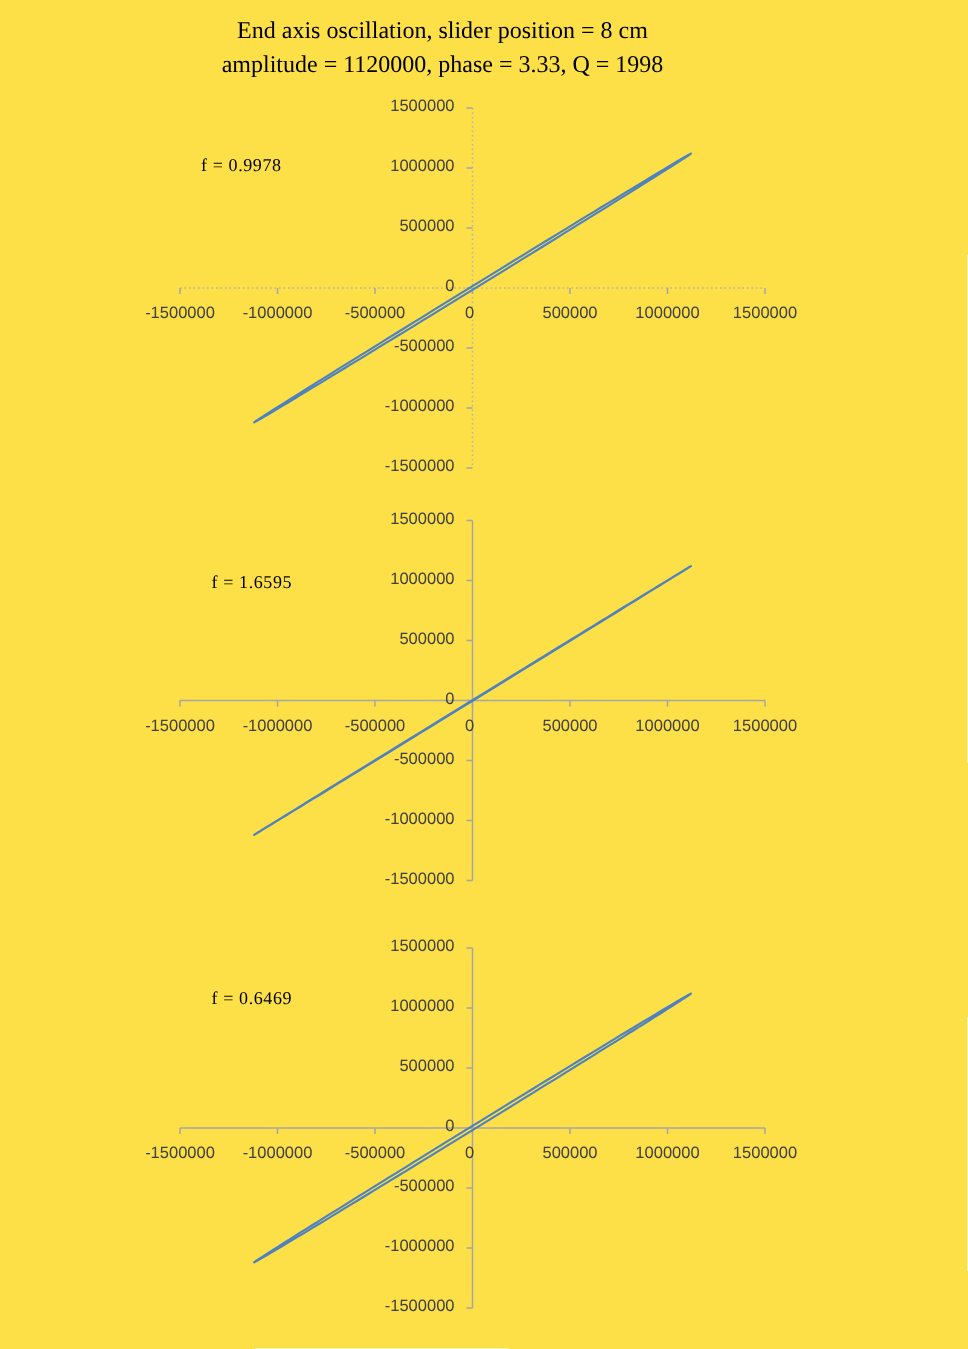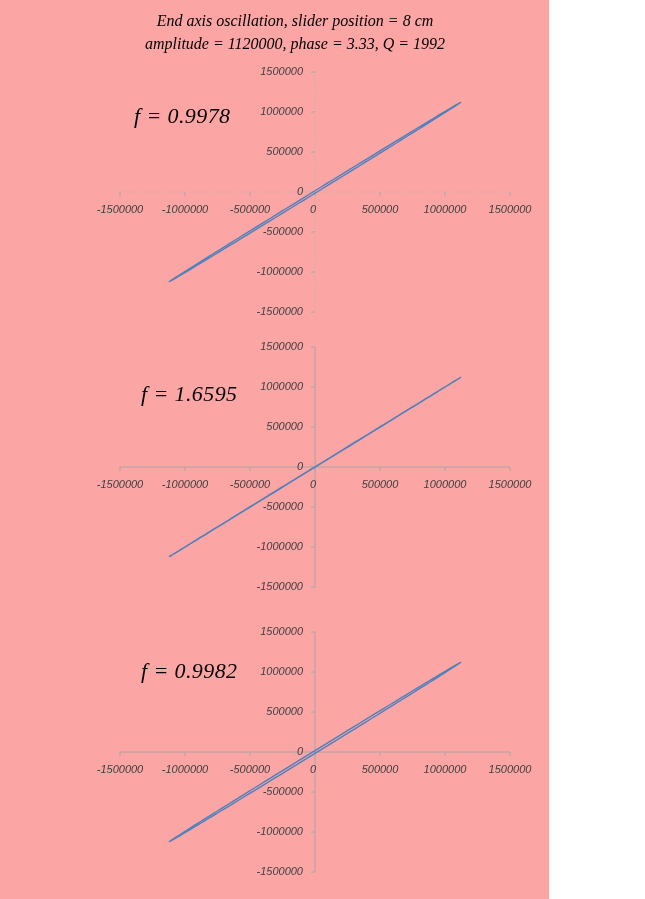--- a/index.html
+++ b/index.html
@@ -1,39 +1,38 @@
 <!DOCTYPE html>
 <html><head>
 <meta charset="utf-8">
 <style>
   html, body { margin: 0; padding: 0; background: #ffffff; }
   .page {
     position: relative;
-    width: 549px;
+    width: 645px;
     height: 899px;
-    background: #fca5a5;
+    background: #fde047;
     font-family: "Liberation Sans", sans-serif;
     overflow: hidden;
-    font-style: italic;
   }
   .title-block {
     position: absolute;
     top: 9px;
     left: 0;
     width: 590px;
     text-align: center;
     font-family: "Liberation Serif", serif;
     font-size: 16px;
     line-height: 23px;
     color: #000000;
   }
   .f-label {
     position: absolute;
     font-family: "Liberation Serif", serif;
-    font-size: 22px;
+    font-size: 12px;
     letter-spacing: 0.4px;
     color: #000000;
     white-space: nowrap;
     text-align: right;
   }
   #plot-svg {
     position: absolute;
     left: 0;
     top: 0;
   }
@@ -46,21 +45,21 @@
   }
   .x-tick-label { width: 70px; text-align: center; }
   .y-tick-label { width: 70px; text-align: right; }
 </style>
 </head>
 <body>
 
 <div class="page" id="page">
   <div class="title-block">
     <div>End axis oscillation, slider position = 8 cm</div>
-    <div>amplitude = 1120000, phase = 3.33, Q = 1992</div>
+    <div>amplitude = 1120000, phase = 3.33, Q = 1998</div>
   </div>
   <svg id="plot-svg" width="645" height="899" viewBox="0 0 645 899">
       <g>
         <line x1="120" y1="192" x2="510" y2="192" stroke="#B3B3B3" stroke-width="1" stroke-dasharray="1 2"></line>
         <line x1="315" y1="72" x2="315" y2="312" stroke="#B3B3B3" stroke-width="1" stroke-dasharray="1 2"></line>
         <line x1="120.00000000000003" y1="192" x2="120.00000000000003" y2="196" stroke="#A6A6A6" stroke-width="1"></line>
         <line x1="185" y1="192" x2="185" y2="196" stroke="#A6A6A6" stroke-width="1"></line>
         <line x1="250" y1="192" x2="250" y2="196" stroke="#A6A6A6" stroke-width="1"></line>
         <line x1="315" y1="192" x2="315" y2="196" stroke="#A6A6A6" stroke-width="1"></line>
         <line x1="380" y1="192" x2="380" y2="196" stroke="#A6A6A6" stroke-width="1"></line>
@@ -151,14 +150,14 @@
     <div class="tick-label x-tick-label" style="left: 345px; top: 763px;">500000</div>
     <div class="tick-label x-tick-label" style="left: 410px; top: 763px;">1000000</div>
     <div class="tick-label x-tick-label" style="left: 475px; top: 763px;">1500000</div>
     <div class="tick-label y-tick-label" style="left: 233px; top: 625px;">1500000</div>
     <div class="tick-label y-tick-label" style="left: 233px; top: 665px;">1000000</div>
     <div class="tick-label y-tick-label" style="left: 233px; top: 705px;">500000</div>
     <div class="tick-label y-tick-label" style="left: 233px; top: 745px;">0</div>
     <div class="tick-label y-tick-label" style="left: 233px; top: 785px;">-500000</div>
     <div class="tick-label y-tick-label" style="left: 233px; top: 825px;">-1000000</div>
     <div class="tick-label y-tick-label" style="left: 233px; top: 865px;">-1500000</div>
-    <div class="f-label" style="left: 141px; top: 658px;">f = 0.9982</div>
+    <div class="f-label" style="left: 141px; top: 658px;">f = 0.6469</div>
   </div>
 
 </body></html>

